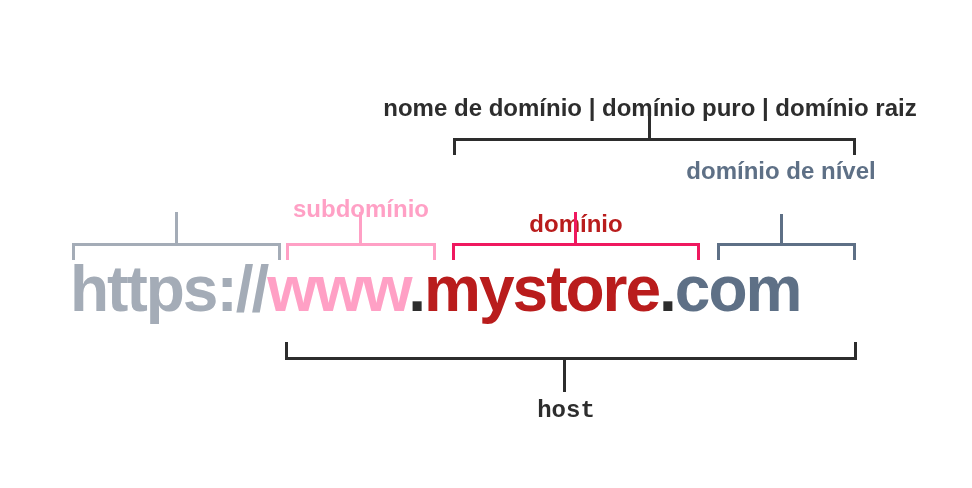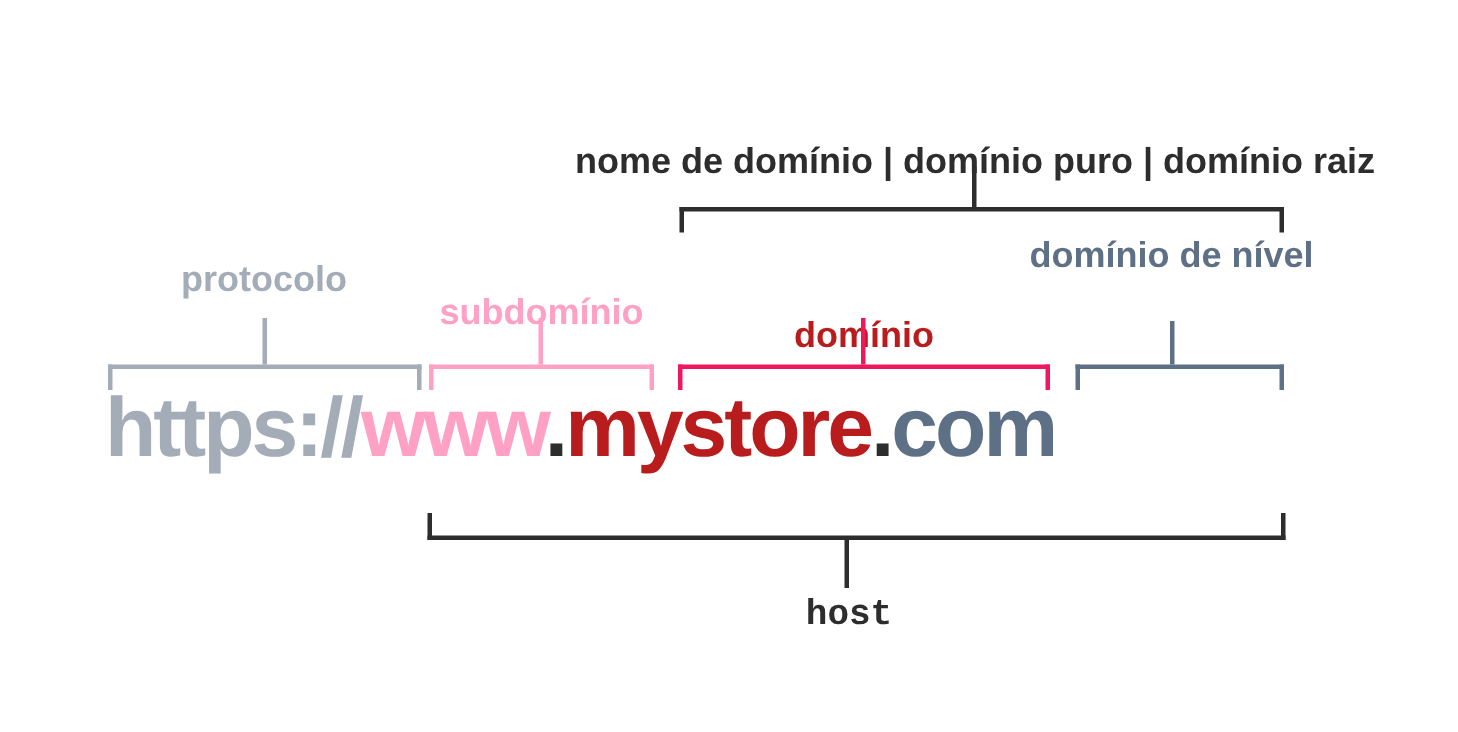--- a/index.html
+++ b/index.html
@@ -34,21 +34,21 @@
   .b-slate   { border-color:#5e7086; }
   .b-dark    { border-color:#2d2d2d; }
   .s-gray    { background:#a4acb7; }
   .s-pink    { background:#ffa0c5; }
   .s-crimson { background:#ef185f; }
   .s-slate   { background:#5e7086; }
   .s-dark    { background:#2d2d2d; }
 
   .url {
     position:absolute; left:70px; top:257px;
-    font-size:56px; font-weight:bold; letter-spacing:-2px;
+    font-size:64px; font-weight:bold; letter-spacing:-2px;
     line-height:1; white-space:nowrap;
   }
   .url span { display:inline; }
 
   .title  { position:absolute; top:75px;  left:650px;margin-top:20px; }
   .host   { position:absolute; top:398px; left:566px;font-family:Liberation Mono, monospace; }
 
   .lbl-protocol  { top:174px; left:176px; }
   .lbl-subdomain { top:174px; left:361px;margin-top:22px; }
   .lbl-domain    { top:174px; left:576px; }
@@ -58,21 +58,20 @@
 <body>
 
 <div class="canvas">
 
   <div class="lbl c-dark title">nome de domínio | domínio puro | domínio raiz</div>
 
   <div class="stem s-dark" style="left:648px; top:111px; height:27px;"></div>
 
   <div class="bracket-down b-dark" style="left:453px; top:138px; width:403px;"></div>
 
-  <div class="lbl c-gray lbl-protocol">protocolo</div>
 
   <div class="lbl c-pink lbl-subdomain">subdomínio</div>
 
   <div class="lbl c-crimson lbl-domain">domínio</div>
 
   <div class="lbl c-slate lbl-center lbl-tld">
     <div>domínio de nível</div>
   </div>
 
   <div class="stem s-gray" style="left:175px; top:212px; height:31px;"></div>

